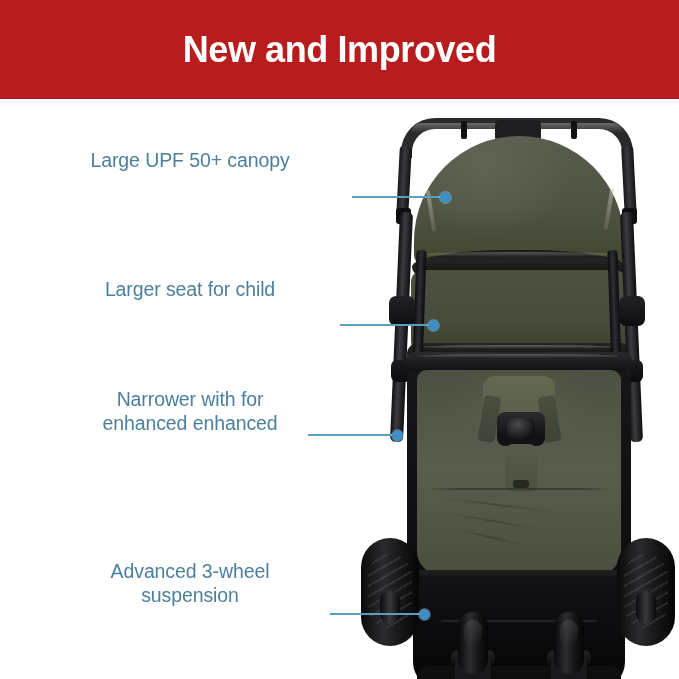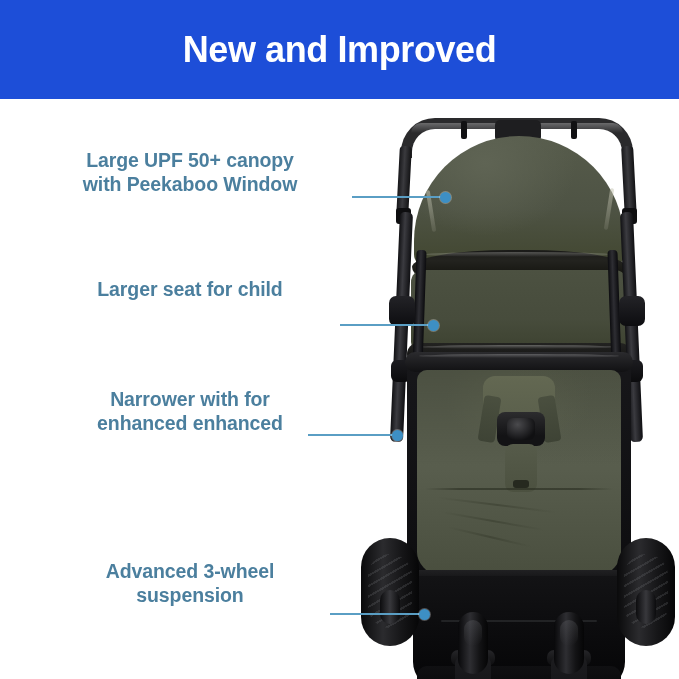--- a/index.html
+++ b/index.html
@@ -7,41 +7,41 @@
     width:679px;height:679px;overflow:hidden;
     background:#ffffff;
     font-family:"Liberation Sans", sans-serif;
     position:relative;
   }
   #stage{position:relative;width:679px;height:679px;overflow:hidden;background:#fff;}
 
   
   .header-band{
     position:absolute;left:0;top:0;width:679px;height:99px;
-    background:#1d4ed8;
+    background:#b91c1c;
     display:flex;align-items:center;justify-content:center;
   }
   .header-title{
     color:#ffffff;
     font-size:36px;
     font-weight:600;
     letter-spacing:-0.4px;
     line-height:1;
     white-space:nowrap;
   }
 
   
   .label{
     position:absolute;
     color:#4b7f9e;
     font-size:19.5px;
     line-height:24px;
     text-align:center;
     white-space:nowrap;
-    font-weight:700;
+    font-weight:400;
     letter-spacing:-0.1px;
   }
   .label .ln{display:block;}
 
   
   .connector{position:absolute;height:2px;background:#5a9ec4;}
   .dot{
     position:absolute;width:11px;height:11px;border-radius:50%;
     background:#3d8fc4;
     box-shadow:0 0 0 1px rgba(255,255,255,.28);
@@ -389,21 +389,20 @@
 
     <div class="pc fork-cap cr"></div>
     <div class="pc fork fr"></div>
     <div class="pc fwheel fwr"></div>
     <div class="pc fwheel-sh sr"></div>
 
   </div>
 
   <div class="label" style="left:20px;top:148px;width:340px;">
     <span class="ln">Large UPF 50+ canopy</span>
-    <span class="ln">with Peekaboo Window</span>
   </div>
   <div class="connector" style="left:352px;top:196px;width:90px;"></div>
   <div class="dot" style="left:440px;top:192px;"></div>
 
   <div class="label" style="left:20px;top:277px;width:340px;">
     <span class="ln">Larger seat for child</span>
   </div>
   <div class="connector" style="left:340px;top:324px;width:90px;"></div>
   <div class="dot" style="left:428px;top:320px;"></div>
 

